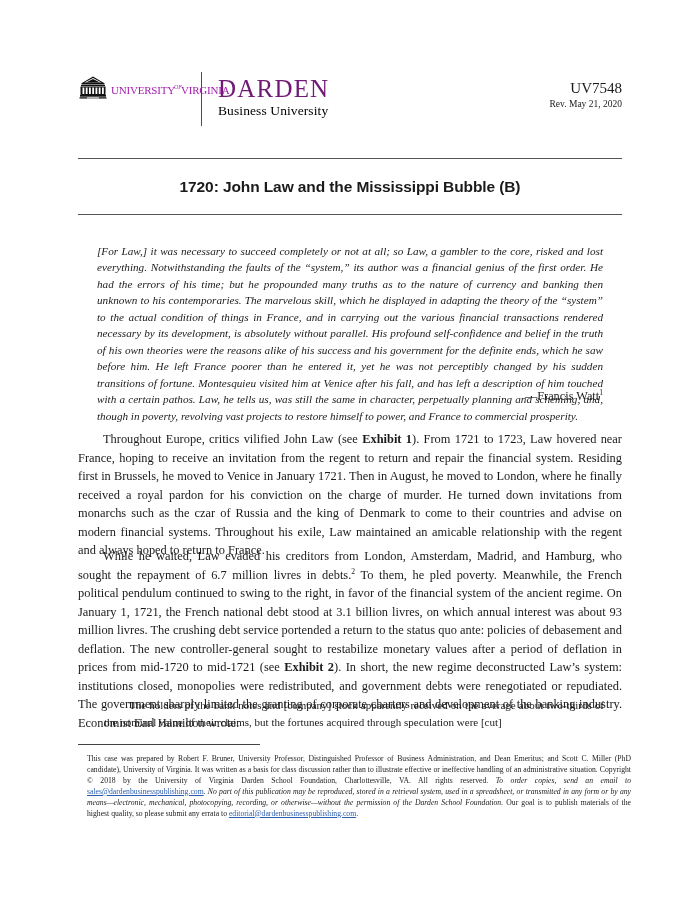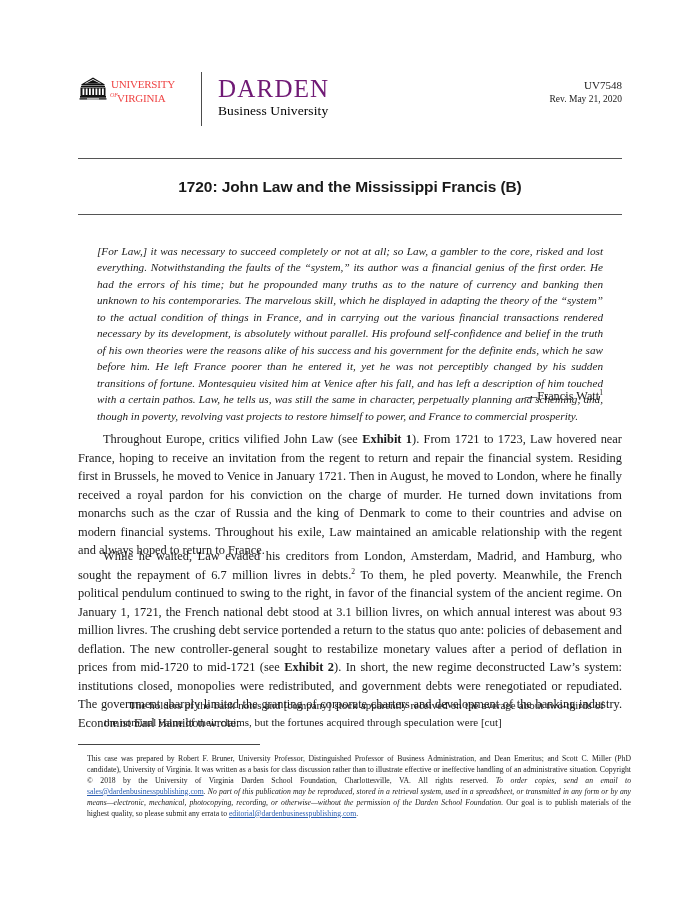--- a/index.html
+++ b/index.html
@@ -46,24 +46,23 @@
     align-items: center;
   }
   .rotunda {
     width: 30px;
     height: 25px;
     margin-right: 3px;
     display: block;
   }
   .uva-wordmark {
     display: flex;
-    flex-direction: column;
     line-height: 0.88;
     font-family: "Liberation Serif", serif;
-    color: #ef4444;
+    color: #a21caf;
   }
   .uva-line {
     font-size: 15.5px;
     letter-spacing: -0.2px;
     font-variant: small-caps;
     text-transform: lowercase;
     font-weight: 400;
   }
   .uva-line.second { padding-left: 6px; position: relative; }
   .uva-of {
@@ -98,21 +97,21 @@
     color: #000;
     margin-top: 2px;
   }
   .docmeta {
     position: absolute;
     right: 0;
     top: 2px;
     text-align: right;
     line-height: 1.35;
   }
-  .doc-number { font-size: 11px; }
+  .doc-number { font-size: 15px; }
   .doc-rev { font-size: 9.5px; padding-left: 24px; }
 
   
   .title-zone {
     position: absolute;
     left: 0;
     top: 158px;
     width: 544px;
   }
   .rule-title {
@@ -250,21 +249,21 @@
       </div>
 
       <div class="docmeta">
         <div class="doc-number">UV7548</div>
         <div class="doc-rev">Rev. May 21, 2020</div>
       </div>
     </div>
 
     <div class="title-zone">
       <div class="rule-title"></div>
-      <div class="doc-title">1720: John Law and the Mississippi Francis (B)</div>
+      <div class="doc-title">1720: John Law and the Mississippi Bubble (B)</div>
       <div class="rule-title"></div>
     </div>
 
     <div class="epigraph">[For Law,] it was necessary to succeed completely or not at all; so Law, a gambler to the core, risked and lost everything. Notwithstanding the faults of the “system,” its author was a financial genius of the first order. He had the errors of his time; but he propounded many truths as to the nature of currency and banking then unknown to his contemporaries. The marvelous skill, which he displayed in adapting the theory of the “system” to the actual condition of things in France, and in carrying out the various financial transactions rendered necessary by its development, is absolutely without parallel. His profound self-confidence and belief in the truth of his own theories were the reasons alike of his success and his government for the definite ends, which he saw before him. He left France poorer than he entered it, yet he was not perceptibly changed by his sudden transitions of fortune. Montesquieu visited him at Venice after his fall, and has left a description of him touched with a certain pathos. Law, he tells us, was still the same in character, perpetually planning and scheming, and, though in poverty, revolving vast projects to restore himself to power, and France to commercial prosperity.</div>
     <div class="attribution">
       <span>—Francis Watt</span><sup>1</sup>
     </div>
 
     <div class="body-text p1">
       <p><span>Throughout Europe, critics vilified John Law (see </span><b>Exhibit 1</b><span>). From 1721 to 1723, Law hovered near France, hoping to receive an invitation from the regent to return and repair the financial system. Residing first in Brussels, he moved to Venice in January 1721. Then in August, he moved to London, where he finally received a royal pardon for his conviction on the charge of murder. He turned down invitations from monarchs such as the czar of Russia and the king of Denmark to come to their countries and advise on modern financial systems. Throughout his exile, Law maintained an amicable relationship with the regent and always hoped to return to France.</span></p>

